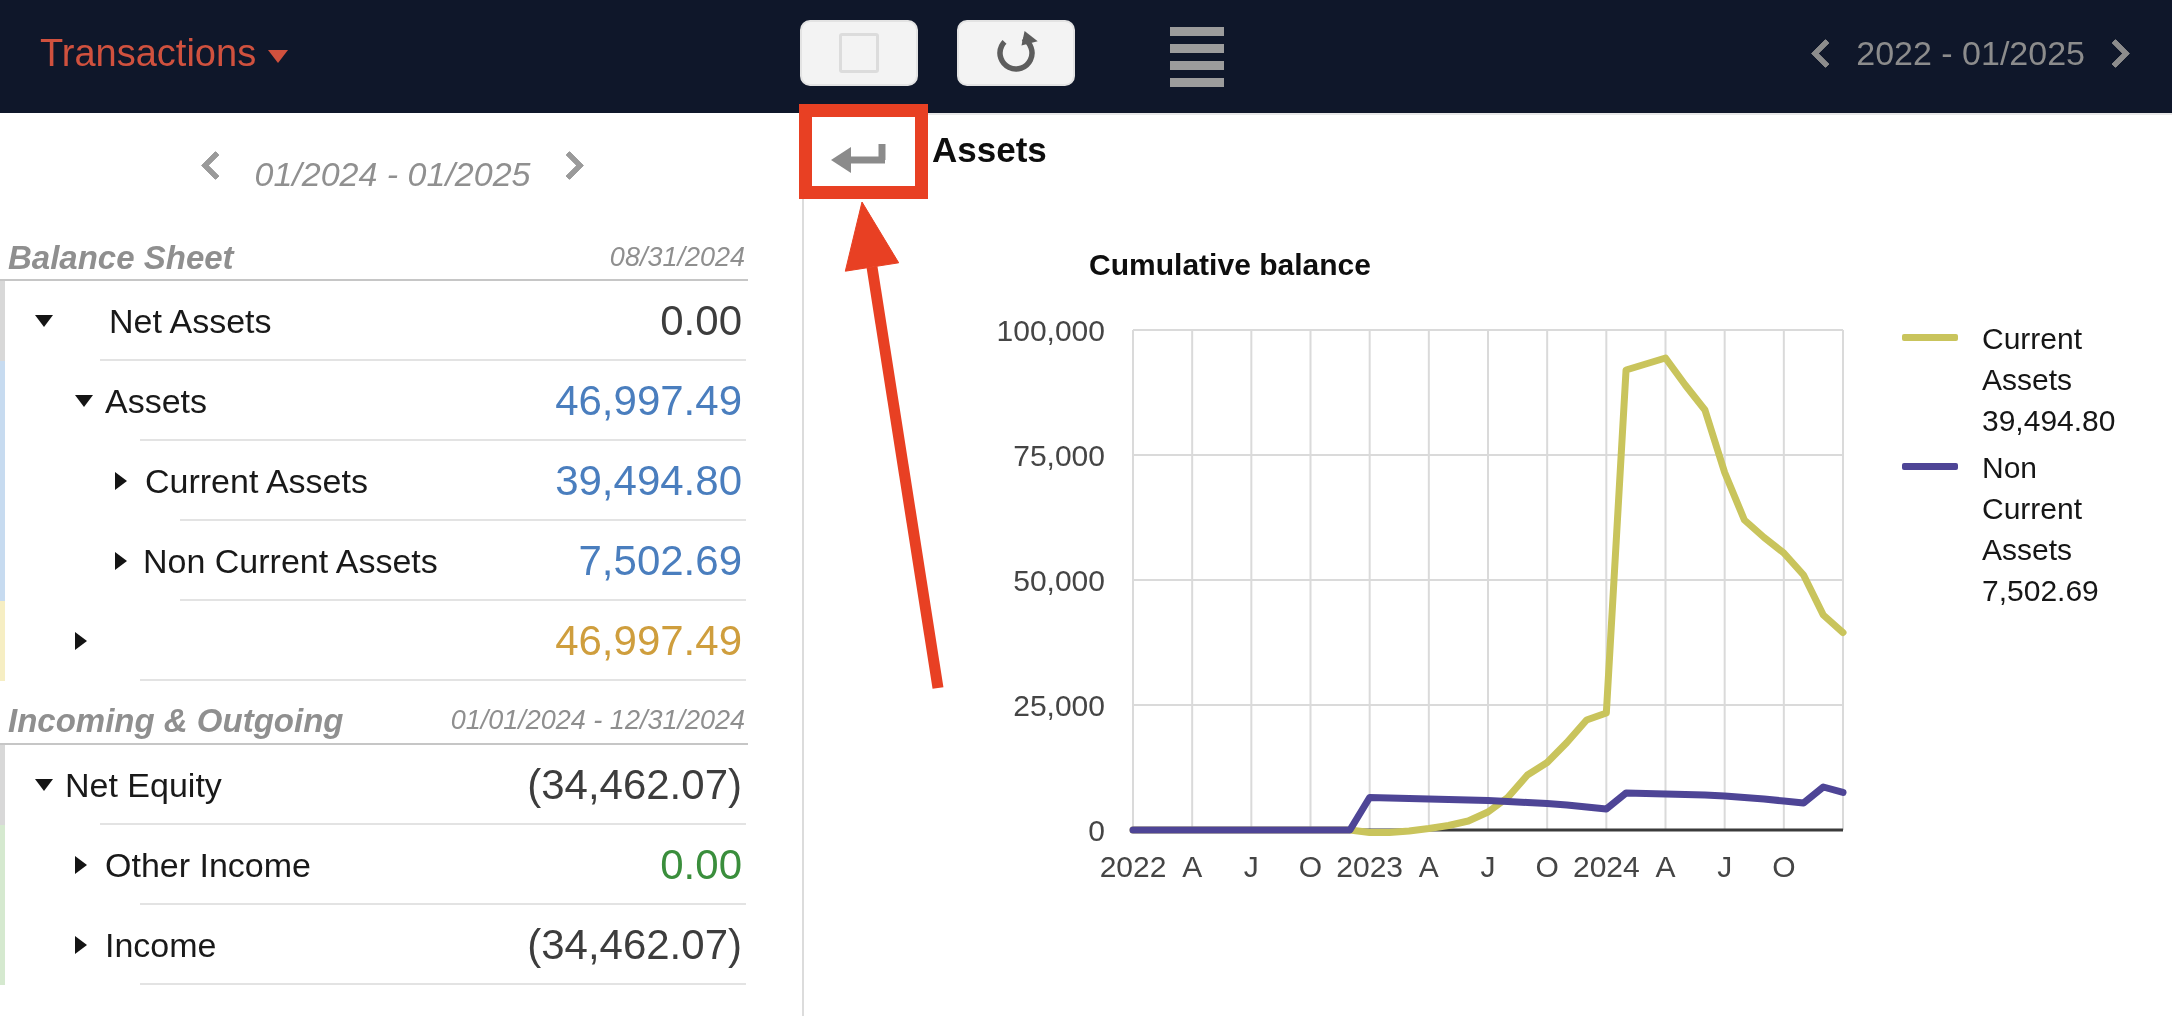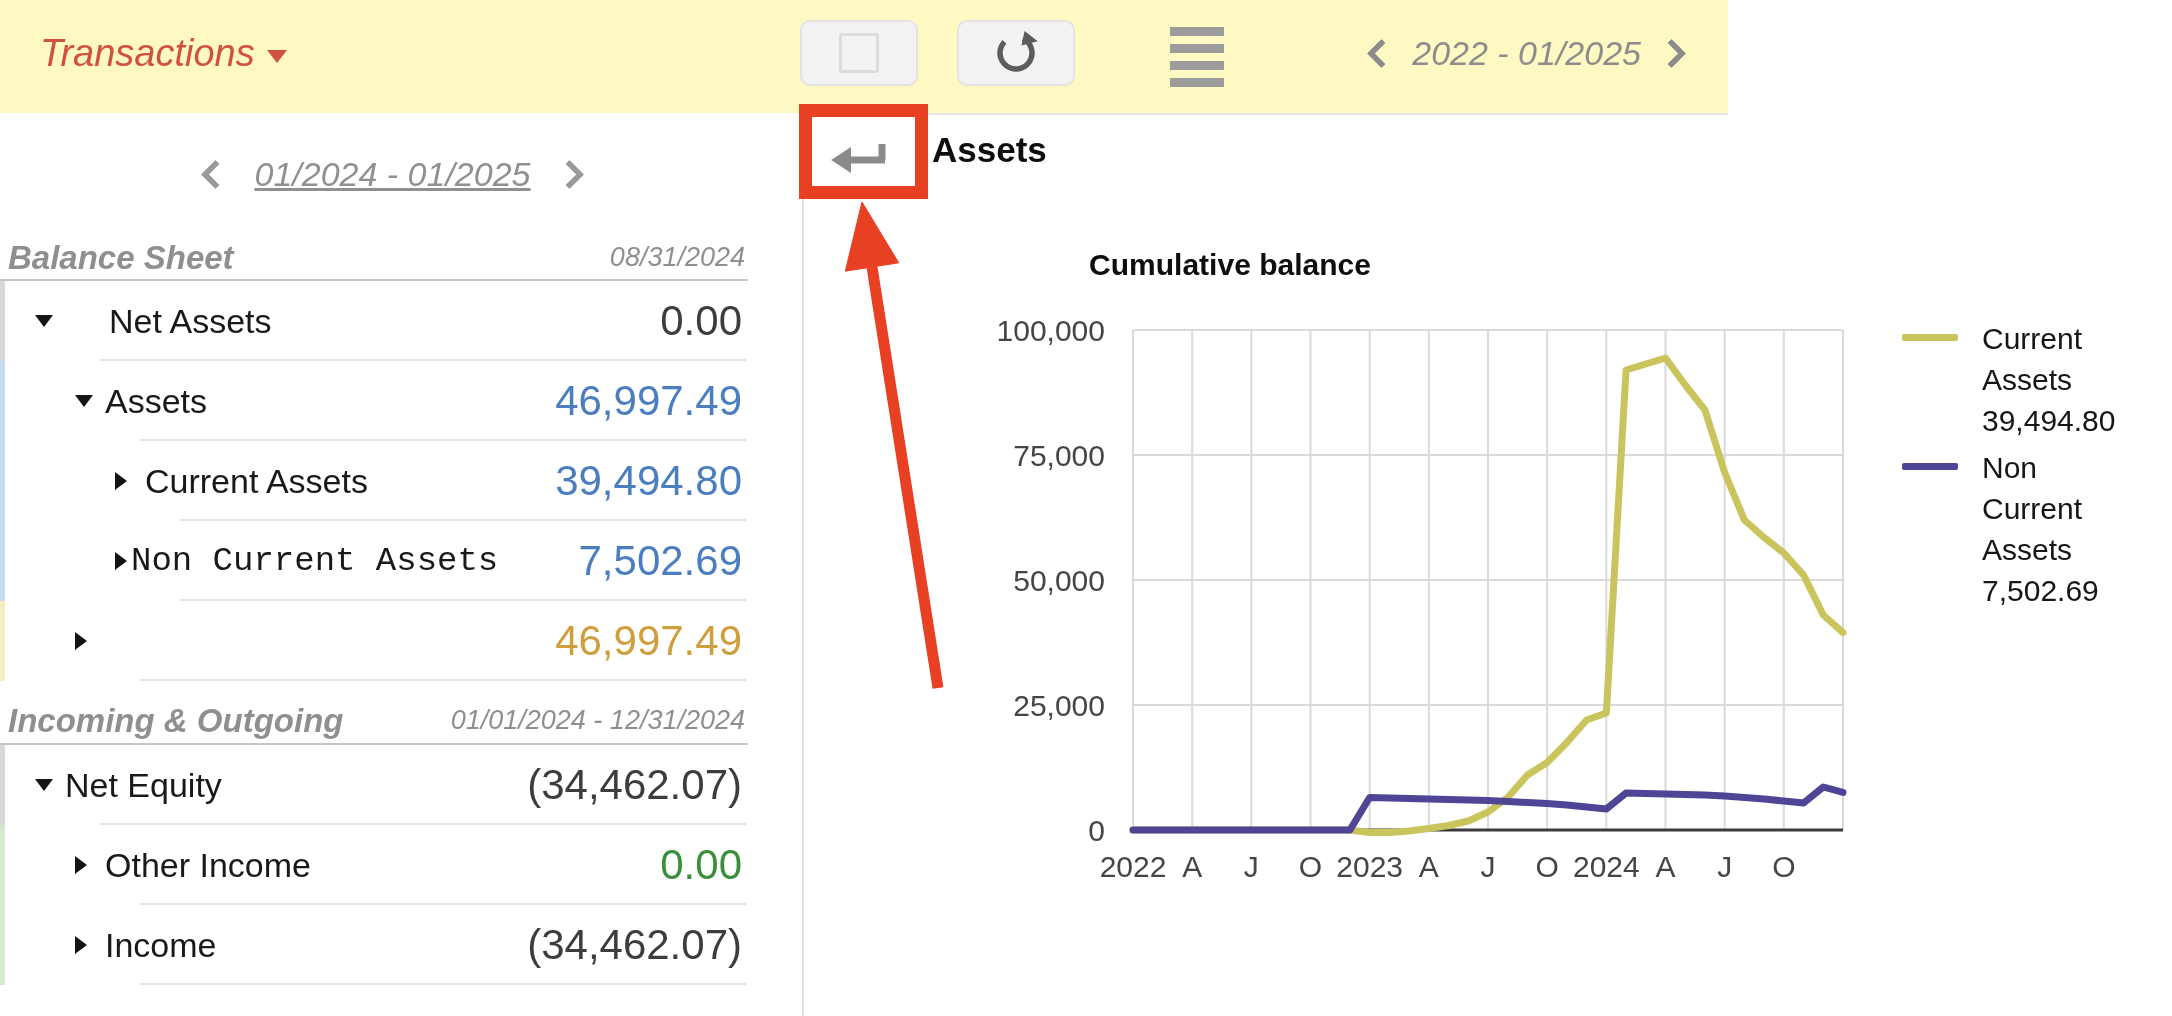--- a/index.html
+++ b/index.html
@@ -1,37 +1,37 @@
 <!DOCTYPE html>
 <html><head>
 <meta charset="utf-8">
 <style>
   html,body{margin:0;padding:0;background:#fff;}
   #screen{position:relative;width:2172px;height:1016px;background:#fff;overflow:hidden;
           font-family:"Liberation Sans","DejaVu Sans",sans-serif;color:#1a1a1a;}
 
   
-  .hdr{position:absolute;left:0;top:0;width:1728px;height:113px;background:#fef9c3;border-bottom:2px solid #e7e7e7;font-style:italic;}
+  .hdr{position:absolute;left:0;top:0;width:2172px;height:113px;background:#0f172a;border-bottom:2px solid #e7e7e7;}
   .brand{position:absolute;left:40px;top:32px;font-size:38px;color:#d0513e;display:flex;align-items:center;gap:12px;cursor:pointer;}
   .brand .caret-dn{width:0;height:0;border-left:10px solid transparent;border-right:10px solid transparent;border-top:13px solid #d0513e;margin-top:6px;}
   .tbtn{position:absolute;top:20px;width:118px;height:66px;background:#f3f3f3;border:2px solid #e3e3e3;border-radius:10px;
         display:flex;align-items:center;justify-content:center;box-sizing:border-box;}
   .stop-sq{width:34px;height:34px;border:3px solid #dcdcdc;border-radius:3px;}
   .burger{position:absolute;left:1170px;top:27px;width:54px;height:60px;display:flex;flex-direction:column;justify-content:space-between;cursor:pointer;}
   .burger span{display:block;height:9px;background:#9c9c9c;}
   .nav{position:absolute;display:flex;align-items:center;gap:20px;font-size:34px;color:#8c8c8c;}
   .nav-top{top:34px;right:46px;}
   .chev{display:inline-block;width:15px;height:15px;border-left:6px solid #8c8c8c;border-bottom:6px solid #8c8c8c;border-radius:2px;cursor:pointer;}
   .chev.l{transform:rotate(45deg);}
   .chev.r{transform:rotate(-135deg);}
 
   
   .panel-left{position:absolute;left:0;top:113px;width:802px;bottom:0;background:#fff;}
-  .pl-nav{position:absolute;left:0;top:42px;width:785px;display:flex;align-items:center;justify-content:center;gap:28px;
-          font-size:34px;font-style:italic;color:#909090;text-decoration:underline;}
+  .pl-nav{position:absolute;left:0;top:42px;width:785px;display:flex;justify-content:center;gap:28px;
+          font-size:34px;font-style:italic;color:#909090;}
   .pl-nav .chev{border-color:#9a9a9a;}
   .sec-hdr{position:absolute;left:0;width:748px;height:44px;}
   .sec-title{position:absolute;left:8px;bottom:2px;font-size:33px;font-weight:bold;font-style:italic;color:#8f8f8f;}
   .sec-date{position:absolute;right:3px;bottom:6px;font-size:27px;font-style:italic;color:#8f8f8f;}
   .sec-body{position:absolute;left:0;width:748px;border-top:2px solid #c6c6c6;}
   .row{position:relative;width:748px;height:80px;cursor:pointer;}
   .strip{position:absolute;left:0;top:0;bottom:0;width:5px;}
   .caret{position:absolute;width:0;height:0;}
   .caret.down{top:34px;border-left:9px solid transparent;border-right:9px solid transparent;border-top:12px solid #141414;}
   .caret.rt{top:31px;border-top:9px solid transparent;border-bottom:9px solid transparent;border-left:12px solid #141414;}
@@ -117,21 +117,21 @@
           <div class="row">
             <span class="strip" style="background: rgb(199, 219, 240);"></span>
             <span class="caret rt" style="left: 115px;"></span>
             <span class="rlabel" style="left: 145px;">Current Assets</span>
             <span class="rvalue" style="color: rgb(74, 126, 190);">39,494.80</span>
             <span class="rdivider" style="left: 180px;"></span>
           </div>
           <div class="row">
             <span class="strip" style="background: rgb(199, 219, 240);"></span>
             <span class="caret rt" style="left: 115px;"></span>
-            <span class="rlabel" style="left: 131px; font-family: Liberation Mono, monospace;">Non Current Assets</span>
+            <span class="rlabel" style="left: 143px;">Non Current Assets</span>
             <span class="rvalue" style="color: rgb(74, 126, 190);">7,502.69</span>
             <span class="rdivider" style="left: 180px;"></span>
           </div>
           <div class="row">
             <span class="strip" style="background: rgb(246, 238, 195);"></span>
             <span class="caret rt" style="left: 75px;"></span>
             <span class="rvalue" style="color: rgb(207, 158, 61);">46,997.49</span>
             <span class="rdivider" style="left: 140px;"></span>
           </div>
         </div>

